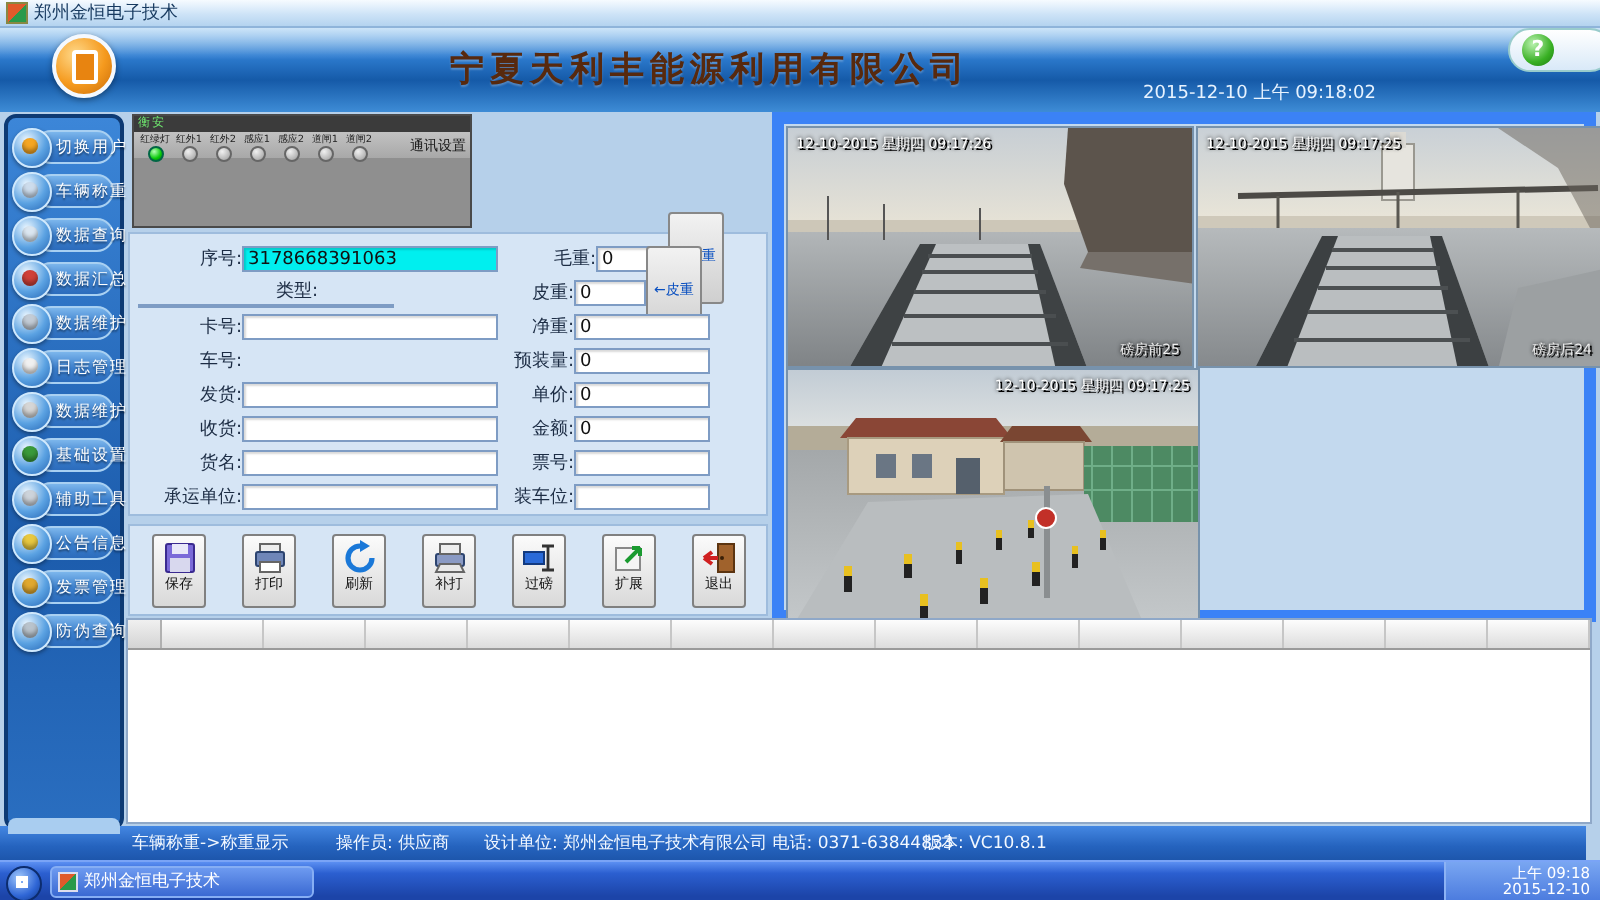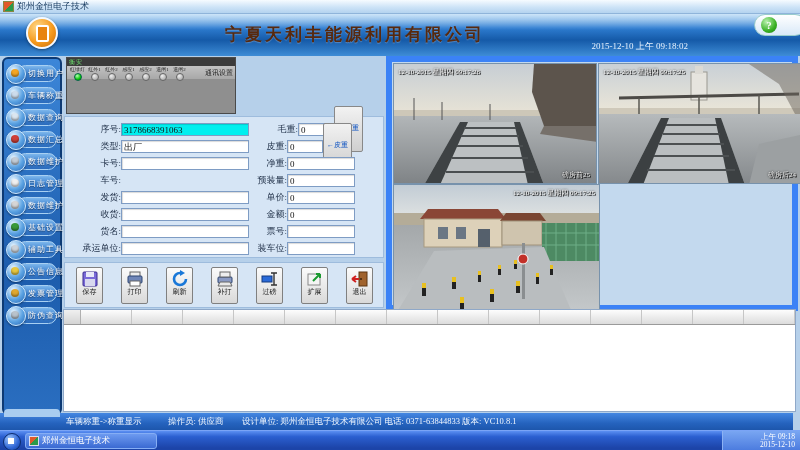--- a/index.html
+++ b/index.html
@@ -1,17 +1,17 @@
 <!DOCTYPE html>
 <html><head>
 <meta charset="utf-8">
 <style>
   html,body{margin:0;padding:0;}
   body{font-family:"DejaVu Sans","Liberation Sans",sans-serif;-webkit-font-smoothing:antialiased;}
-  .app{position:relative;width:800px;height:450px;overflow:hidden;background:#b6d0ea;font-family:Liberation Serif, serif;}
+  .app{position:relative;width:800px;height:450px;overflow:hidden;background:#b6d0ea;}
   .abs{position:absolute;}
 
   
   .os-bar{left:0;top:0;width:800px;height:14px;background:linear-gradient(180deg,#f6fbff,#cde3f7 55%,#b4d3ef);border-bottom:1px solid #8fb4da;display:flex;align-items:center;gap:3px;padding-left:3px;box-sizing:border-box;}
   .os-ico{width:9px;height:9px;background:linear-gradient(135deg,#e05a2a 50%,#2a9a4a 50%);border:1px solid #884;}
   .os-title{font-size:9px;color:#16395f;}
 
   
   .header{left:0;top:14px;width:800px;height:42px;background:linear-gradient(180deg,#8ec4f0 0%,#2f7ed2 32%,#155aa8 62%,#3e8cd6 100%);overflow:visible;}
   .header:before{content:"";position:absolute;left:0;top:0;width:100%;height:16px;background:linear-gradient(180deg,rgba(255,255,255,.55),rgba(255,255,255,0));}
@@ -216,21 +216,21 @@
     </div>
   </div>
 
   <div class="abs formp">
     <div class="colL">
 
     <div class="frow" style="left: 4px; top: 5px;">
           <span class="flabel">序号:</span>
           <span class="fv hl">3178668391063</span>
         </div>
-        <div class="frow" style="left: 4px; top: 22px;">
+        <div class="frow" style="left: 4px; top: 22px; flex-direction: column;">
           <span class="flabel">类型:</span>
           <span class="fv">出厂</span>
         </div>
         <div class="frow" style="left: 4px; top: 39px;">
           <span class="flabel">卡号:</span>
           <span class="fv"></span>
         </div>
         <div class="frow" style="left: 4px; top: 56px;">
           <span class="flabel">车号:</span>
         </div>

